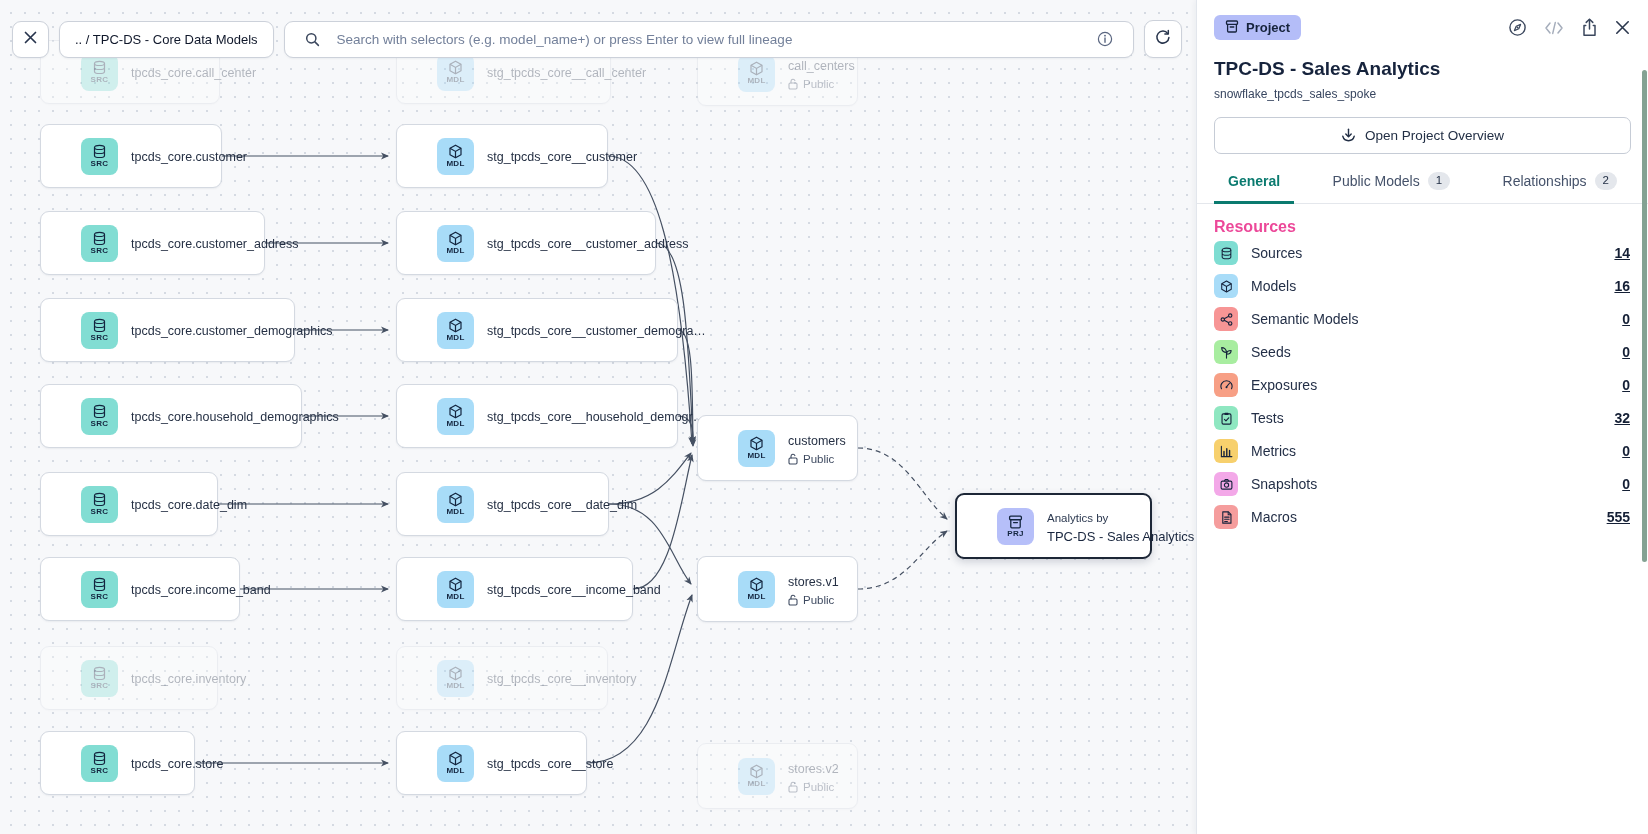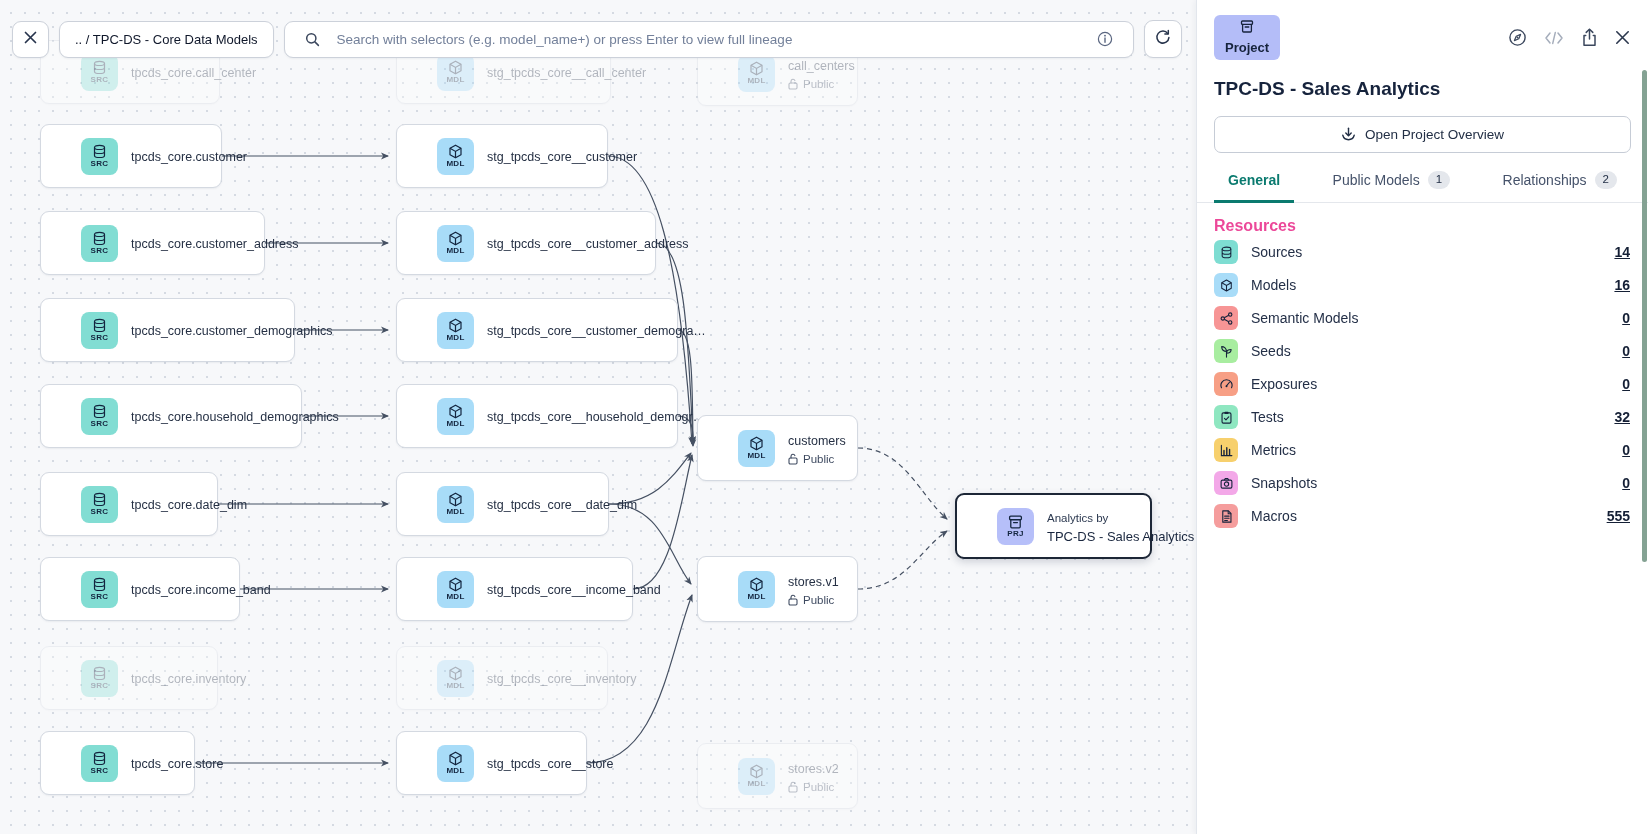--- a/index.html
+++ b/index.html
@@ -41,22 +41,22 @@
   .search{height:35px;flex:1 1 auto;background:#fff;border:1px solid #ccd1da;border-radius:9px;display:flex;
     align-items:center;gap:15px;padding:0 20px;box-shadow:0 1px 2px rgba(22,35,60,.05);}
   .search input{flex:1;border:0;outline:0;font-size:13.5px;color:#27344c;background:transparent;
     font-family:"Liberation Sans",sans-serif;}
   .search input::placeholder{color:#73809a;}
 
   
   .panel{position:relative;flex:0 0 452px;height:834px;background:#fff;border-left:1px solid #e2e6ec;
     box-shadow:-2px 0 6px rgba(22,35,60,.05);box-sizing:border-box;z-index:6;}
   .phead{display:flex;align-items:center;justify-content:space-between;padding:15px 18px 10px 17px;}
-  .pbadge{display:inline-flex;align-items:center;gap:7px;background:#b4bdf8;color:#16233c;font-size:13px;
-    font-weight:700;padding:5px 11px;border-radius:6px;flex-direction:column;}
+  .pbadge{display:inline-flex;gap:7px;background:#b4bdf8;color:#16233c;font-size:13px;
+    font-weight:700;padding:5px 11px;border-radius:6px;}
   .picons{display:flex;align-items:center;gap:17px;color:#3b475d;}
   .picon{cursor:pointer;display:flex;}
   .picon.disabled{color:#a5adbb;}
   .ptitle{padding:8px 18px 0 17px;font-size:19px;font-weight:700;color:#16233c;}
   .psub{padding:7px 18px 0 17px;font-size:12px;color:#37455f;}
   .pbtn{margin:16px 11px 0 17px;width:calc(100% - 34px);height:37px;background:#fff;border:1px solid #c6ccd6;
     border-radius:7px;display:flex;align-items:center;justify-content:center;gap:9px;font-size:13.5px;
     color:#222f45;font-family:"Liberation Sans",sans-serif;cursor:pointer;}
   .tabs{display:flex;justify-content:space-between;margin-top:18px;padding:0 17px;border-bottom:1px solid #e4e7ec;}
   .tab{display:flex;align-items:center;gap:8px;padding:0 14px 11px 14px;font-size:14px;color:#45526a;
@@ -441,20 +441,21 @@
         </span>
         <span class="picon">
           <svg width="15" height="15" viewBox="0 0 15 15">
               <path d="M1.8 1.8 L13.2 13.2 M13.2 1.8 L1.8 13.2" stroke="#2b374d" stroke-width="1.6" stroke-linecap="round"></path>
             </svg>
         </span>
       </span>
     </div>
 
     <div class="ptitle">TPC-DS - Sales Analytics</div>
+    <div class="psub">snowflake_tpcds_sales_spoke</div>
 
     <button class="pbtn">
       <span style="display:flex;">
         <svg width="15" height="15" viewBox="0 0 15 15">
             <path d="M7.5 1.2 L7.5 8.4" stroke="#222f45" stroke-width="1.4" stroke-linecap="round"></path>
             <path d="M4.8 6 L7.5 8.8 L10.2 6" fill="none" stroke="#222f45" stroke-width="1.4" stroke-linecap="round" stroke-linejoin="round"></path>
             <path d="M1.8 8.3 a5.9 5.9 0 0 0 11.4 0" fill="none" stroke="#222f45" stroke-width="1.4" stroke-linecap="round"></path>
           </svg>
       </span>
       <span>Open Project Overview</span>

